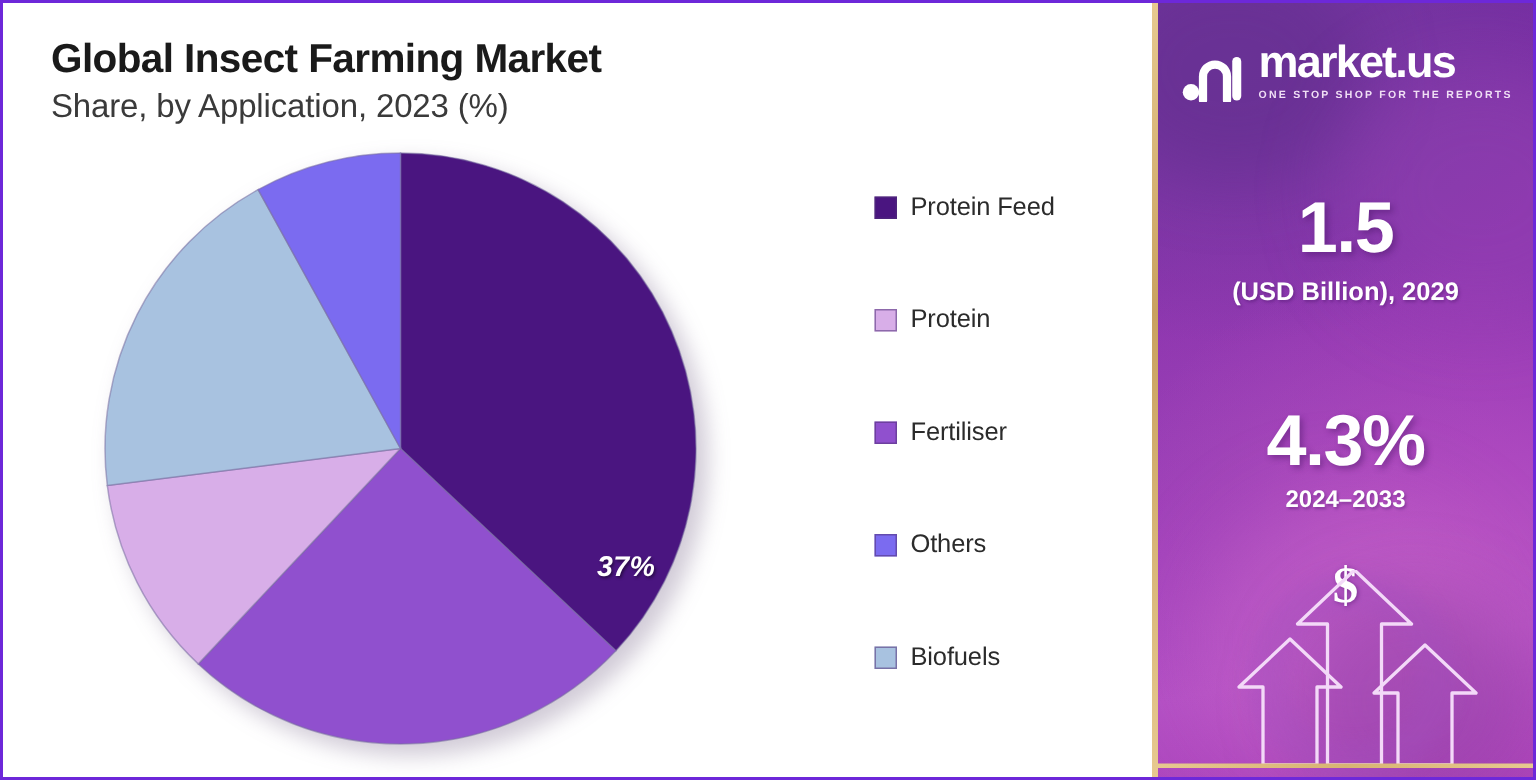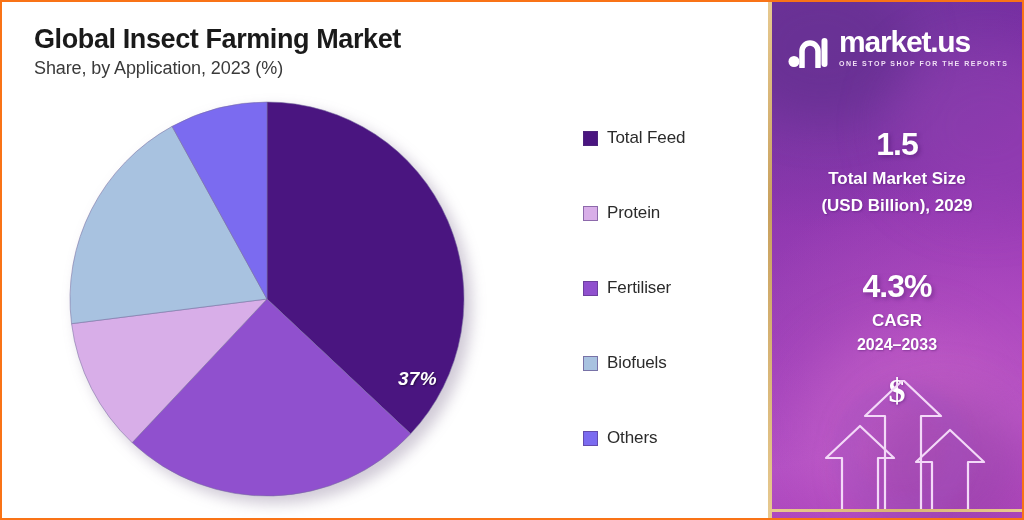--- a/index.html
+++ b/index.html
@@ -7,38 +7,38 @@
   html,body { width:1024px; height:520px; }
   body {
     font-family:"Liberation Sans", sans-serif;
     background:#ffffff;
     overflow:hidden;
   }
   #page {
     position:relative;
     width:1024px; height:520px;
     background:#ffffff;
-    border:2px solid #f97316;
+    border:2px solid #6d28d9;
     overflow:hidden;
   }
 
   
   #left-panel {
     position:absolute; left:0; top:0;
     width:766px; height:516px;
     background:#ffffff;
   }
   #title-block { position:absolute; left:32px; top:22px; width:600px; }
   #chart-title {
     font-size:27px; font-weight:bold; color:#1a1a1a;
     letter-spacing:-0.4px; line-height:1.15;
     font-family:"Liberation Sans", sans-serif;
   }
   #chart-subtitle {
-    font-size:18px; color:#3a3a3a; margin-top:3px;
+    font-size:22px; color:#3a3a3a; margin-top:3px;
     letter-spacing:-0.1px;
     font-family:"Liberation Sans", sans-serif;
   }
 
   
   #pie-wrap {
     position:absolute; left:66px; top:98px;
     width:406px; height:398px;text-align:center;
   }
   #pie-shadow {
@@ -141,21 +141,21 @@
   #logo-tagline {
     font-size:7px; color:#f0dff5;
     letter-spacing:1.5px; margin-top:3px; font-weight:bold;
     font-family:"Liberation Sans", sans-serif;
   }
 
   .stat-block { position:absolute; left:0; width:250px; text-align:center; }
   #stat-1 { top:126px; }
   #stat-2 { top:268px; }
   .stat-value {
-    font-size:32px; font-weight:bold; color:#ffffff;
+    font-size:48px; font-weight:bold; color:#ffffff;
     letter-spacing:-1px; line-height:1.05;
     text-shadow:2px 2px 4px rgba(70,20,100,0.45);
     font-family:"Liberation Sans", sans-serif;
   }
   .stat-label {
     font-size:17px; font-weight:bold; color:#ffffff;
     line-height:1.25; margin-top:6px;
     text-shadow:1px 1px 2px rgba(70,20,100,0.40);
     font-family:"Liberation Sans", sans-serif;
   }
@@ -209,37 +209,37 @@
               <path d="M 199 199 L 104.09 26.37 A 197 197 0 0 1 199.00 2.00 Z" fill="#7B6BF0" stroke="rgba(120,110,160,0.55)" stroke-width="1"></path>
             </g>
         </svg>
       </div>
       <div id="pie-label">37%</div>
     </div>
 
     <div id="legend">
       <div class="legend-item">
         <span class="legend-swatch" style="background: rgb(74, 21, 128);"></span>
-        <span class="legend-label">Total Feed</span>
+        <span class="legend-label">Protein Feed</span>
       </div>
       <div class="legend-item">
         <span class="legend-swatch" style="background: rgb(216, 174, 232);"></span>
         <span class="legend-label">Protein</span>
       </div>
       <div class="legend-item">
         <span class="legend-swatch" style="background: rgb(144, 80, 206);"></span>
         <span class="legend-label">Fertiliser</span>
       </div>
       <div class="legend-item">
+        <span class="legend-swatch" style="background: rgb(123, 107, 240);"></span>
+        <span class="legend-label">Others</span>
+      </div>
+      <div class="legend-item">
         <span class="legend-swatch" style="background: rgb(168, 194, 224);"></span>
         <span class="legend-label">Biofuels</span>
-      </div>
-      <div class="legend-item">
-        <span class="legend-swatch" style="background: rgb(123, 107, 240);"></span>
-        <span class="legend-label">Others</span>
       </div>
     </div>
 
   </div>
 
   <div id="divider-gold"></div>
 
   <div id="right-panel">
     <div class="rp-blob" id="blob-a"></div>
     <div class="rp-blob" id="blob-b"></div>
@@ -256,27 +256,25 @@
         </svg>
       </span>
       <span id="logo-text-col">
         <span id="logo-word">market.us</span>
         <span id="logo-tagline">ONE STOP SHOP FOR THE REPORTS</span>
       </span>
     </div>
 
     <div class="stat-block" id="stat-1">
       <div class="stat-value">1.5</div>
-      <div class="stat-label">Total Market Size</div>
       <div class="stat-label">(USD Billion), 2029</div>
     </div>
 
     <div class="stat-block" id="stat-2">
       <div class="stat-value">4.3%</div>
-      <div class="stat-label">CAGR</div>
       <div class="stat-label-sm">2024–2033</div>
     </div>
 
     <div id="dollar-glyph">$</div>
 
     <div id="arrows-deco">
       <svg width="250" height="130" viewBox="0 0 250 130">
         <g fill="none" stroke="#f3d9f8" stroke-width="2.2" stroke-linejoin="round">
           <path d="M70 130 L70 78 L54 78 L88 46 L122 78 L106 78 L106 130 Z"></path>
           <path d="M113 130 L113 36 L93 36 L131 0 L169 36 L149 36 L149 130 Z"></path>

